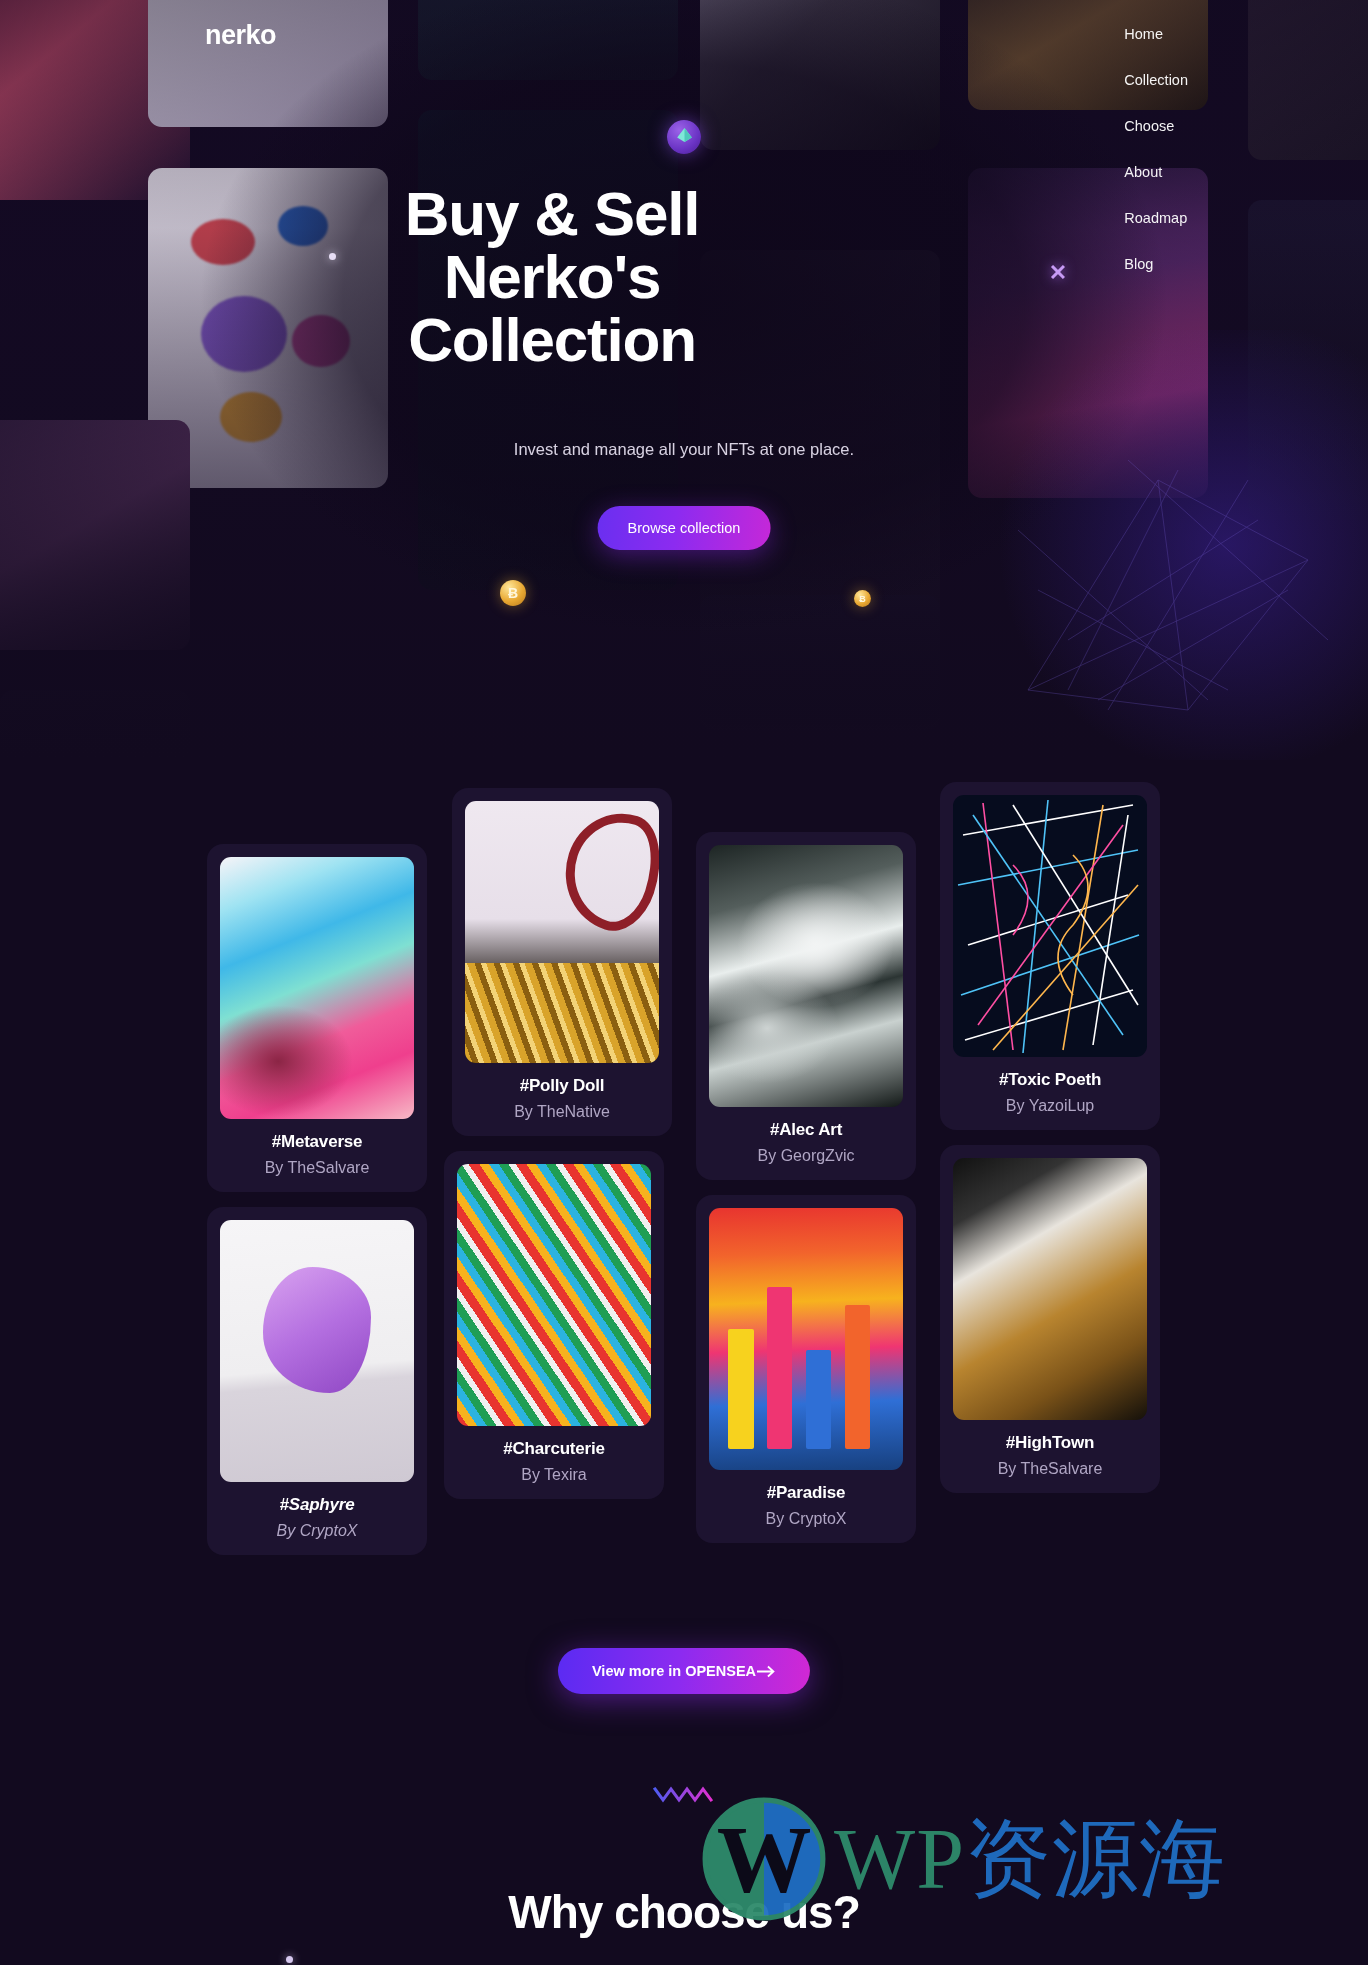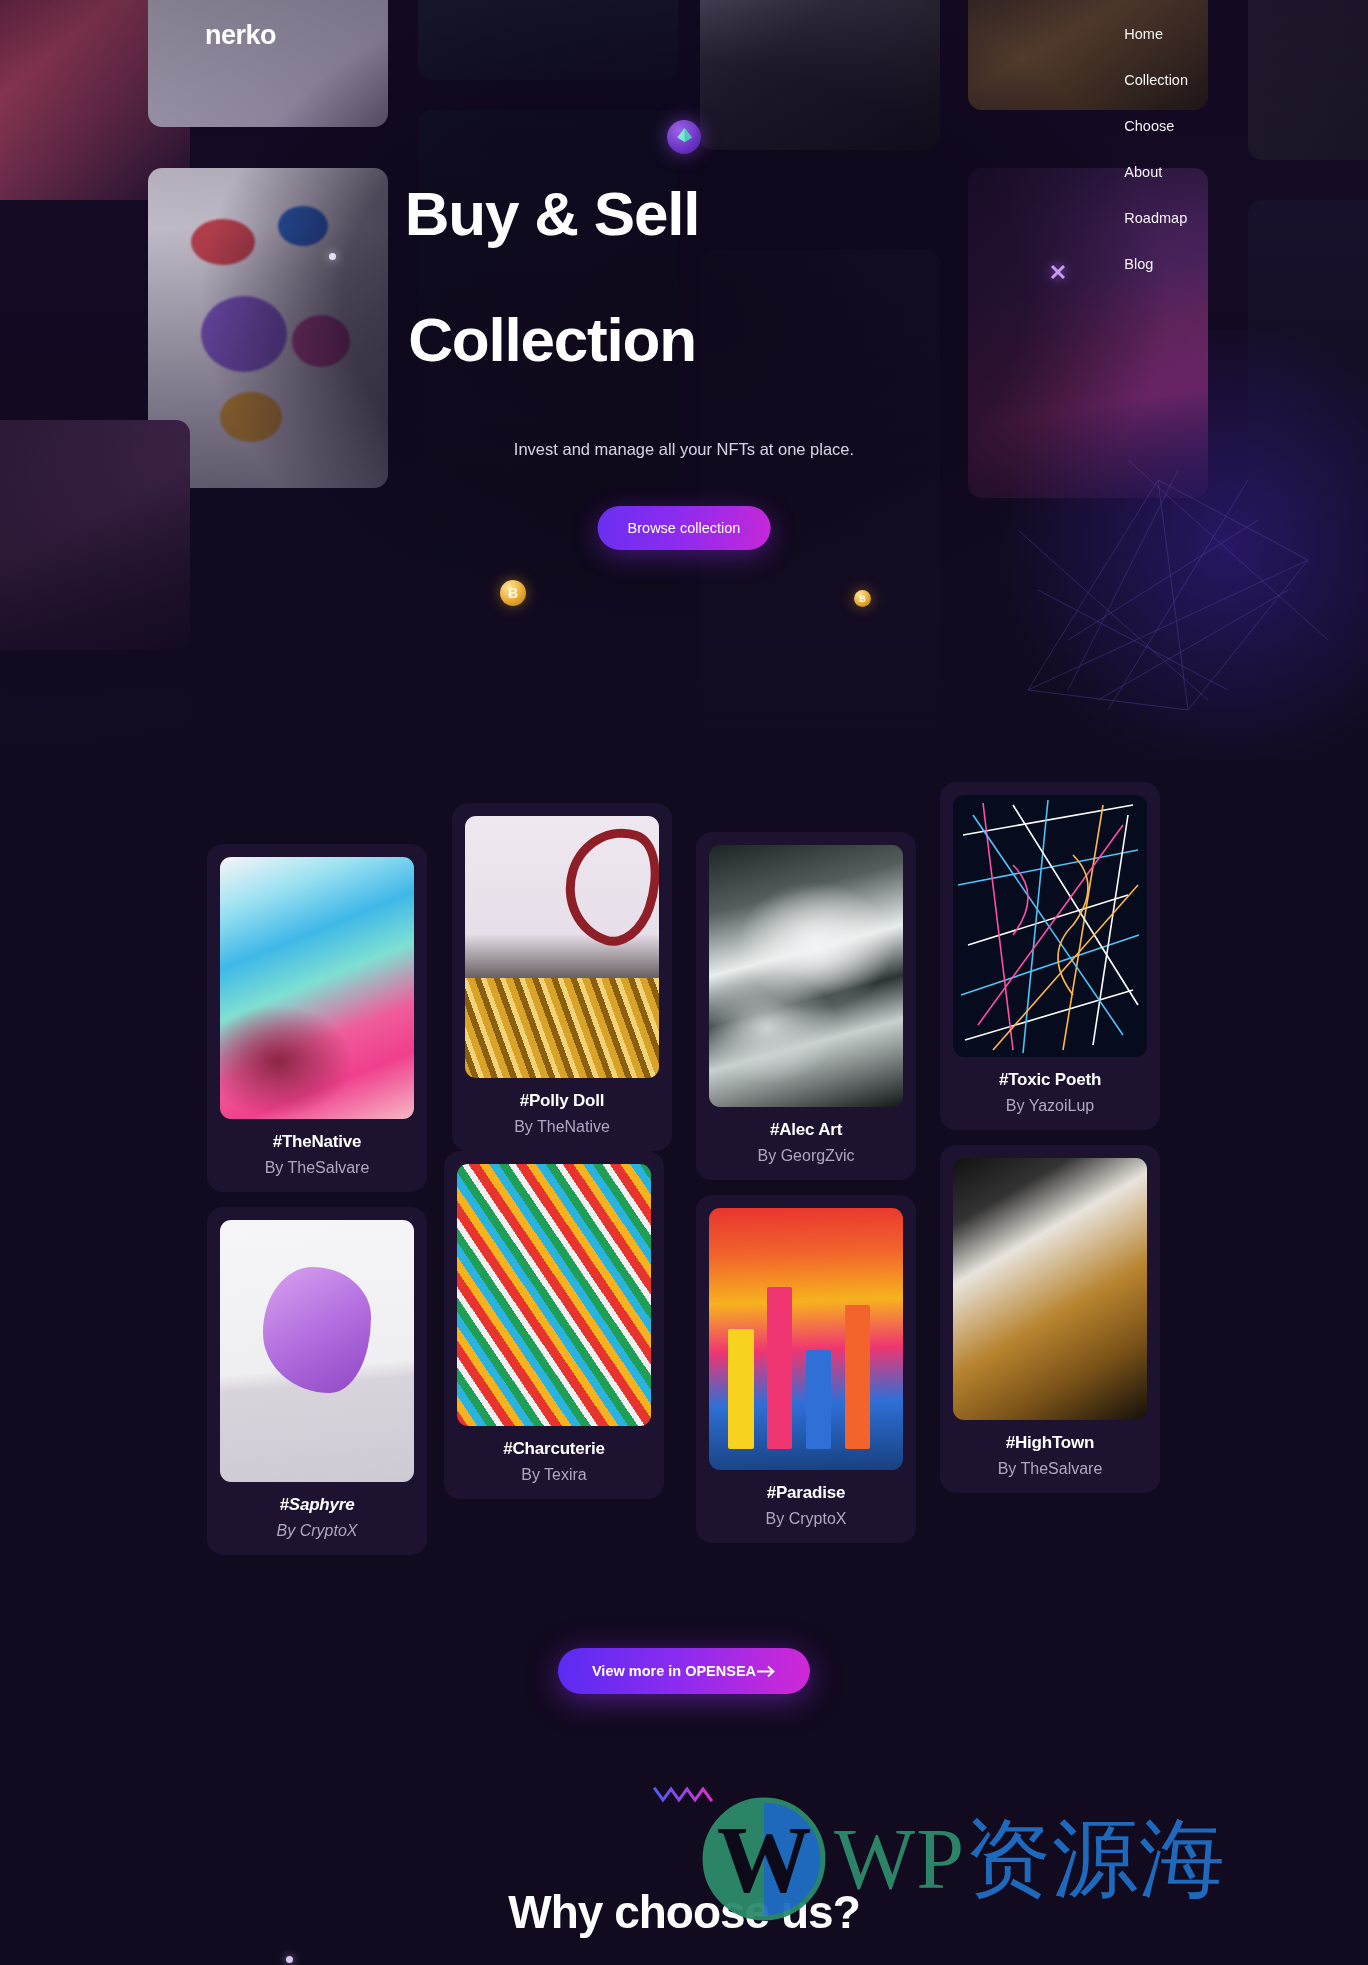--- a/index.html
+++ b/index.html
@@ -100,21 +100,21 @@
   
   .grid { position:absolute; left:0; top:800px; width:1368px; height:780px; }
   .card { position:absolute; width:220px; border-radius:16px;
           background:#1d1330; padding:13px 13px 0 13px; text-align:center; }
   .card .art { width:194px; height:262px; border-radius:11px; overflow:hidden;
                position:relative; margin:0 auto; }
   .card .cname { margin-top:13px; font-size:17px; font-weight:700; letter-spacing:-.2px; color:#fff; }
   .card .cby { margin:7px 0 15px; font-size:16px; color:#b0a6c4; }
 
   .c-1 { left:207px; top:44px; }
-  .c-2 { left:452px; top:-12px;margin-top:15px; }
+  .c-2 { left:452px; top:-12px; }
   .c-3 { left:696px; top:32px; }
   .c-4 { left:940px; top:-18px; }
   .c-5 { left:207px; top:407px;font-style:italic; }
   .c-6 { left:444px; top:351px; }
   .c-7 { left:696px; top:395px; }
   .c-8 { left:940px; top:345px; }
 
   
   .a-metaverse { background:
       radial-gradient(ellipse 120px 90px at 30% 78%, #8b2545, transparent 62%),
@@ -228,39 +228,39 @@
 <div class="hero-content">
   <div class="eth-badge">
     <svg viewBox="0 0 20 26">
         <path d="M10 0 L20 13 L10 19 L0 13 Z" fill="#7fe8d8"></path>
         <path d="M10 0 L20 13 L10 19 Z" fill="#4fc8bb"></path>
       </svg>
   </div>
 
   <h1 class="hero-title">
     <span>Buy &amp; Sell</span><br>
-    <br>
+    <span>Nerko's</span><br>
     <span>Collection</span>
   </h1>
 
   <div class="hero-sub">Invest and manage all your NFTs at one place.</div>
 
   <button class="btn-browse">Browse collection</button>
 
   <div class="coin c1">Ƀ</div>
   <div class="coin c2">Ƀ</div>
   <div class="sparkle-x">✕</div>
   <div class="dot-a"></div>
 </div>
 
 <div class="grid">
 
   <div class="card c-1">
     <div class="art a-metaverse"></div>
-    <div class="cname">#TheNative</div>
+    <div class="cname">#Metaverse</div>
     <div class="cby">By TheSalvare</div>
   </div>
 
   <div class="card c-2">
     <div class="art a-polly">
       <div class="swirl"></div>
         <div class="gold"></div>
     </div>
     <div class="cname">#Polly Doll</div>
     <div class="cby">By TheNative</div>

